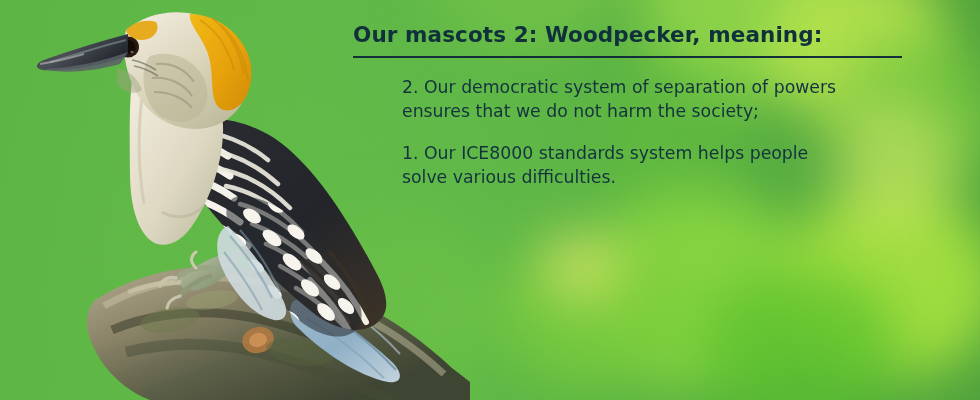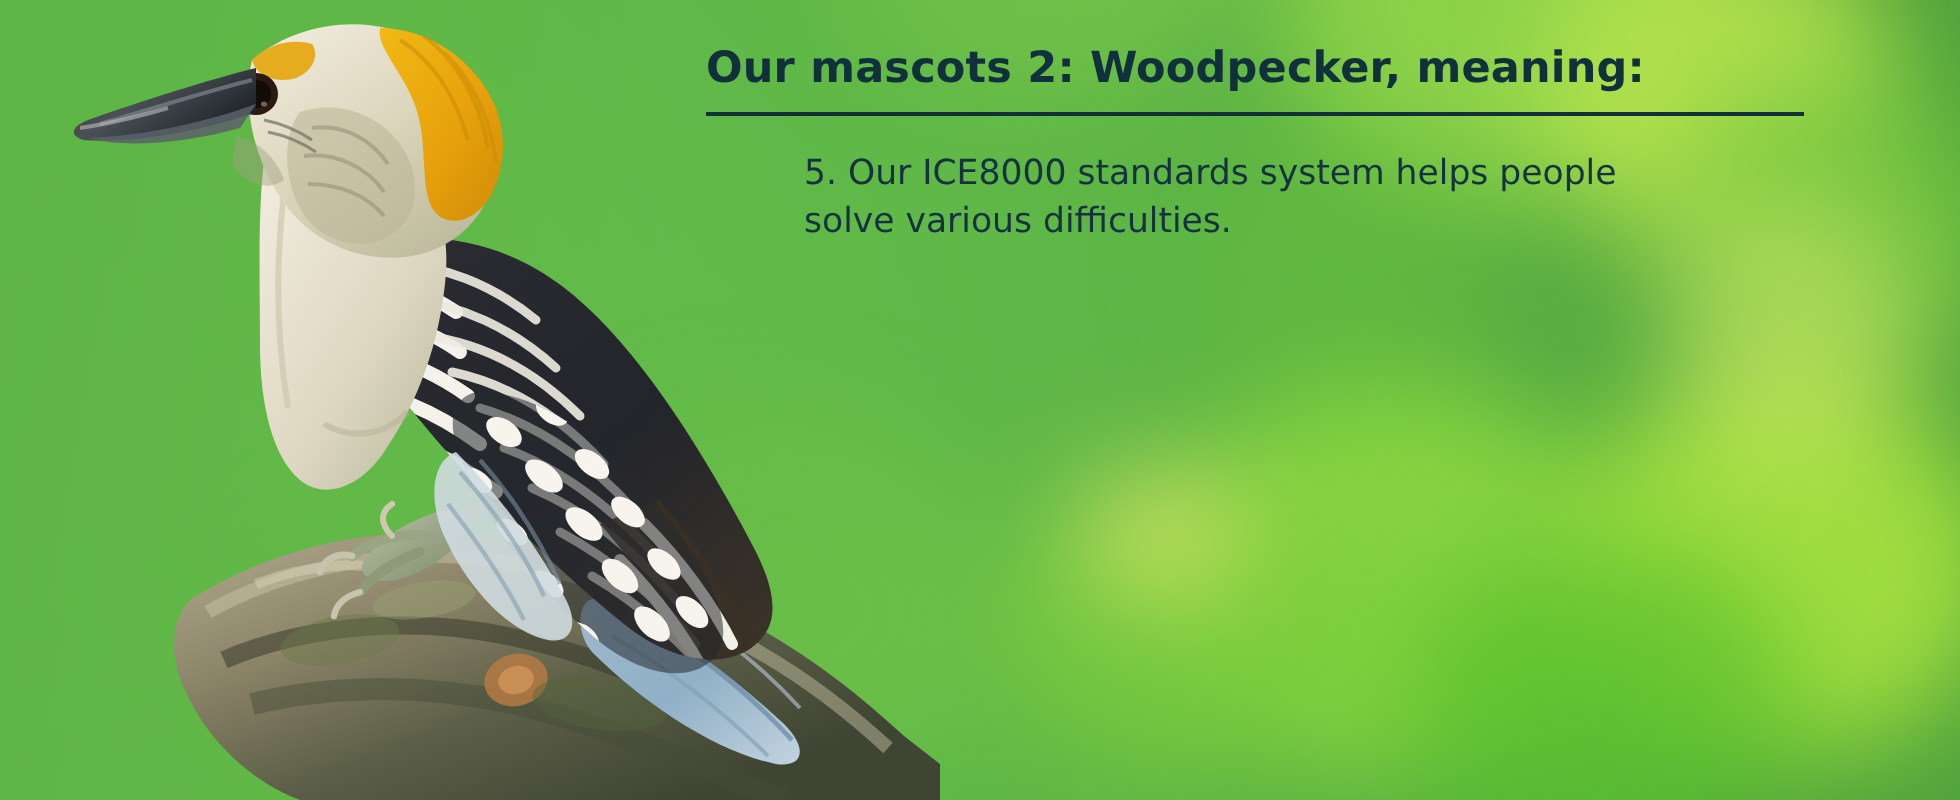--- a/index.html
+++ b/index.html
@@ -332,18 +332,20 @@
         <path d="M132,60 C142,62 150,66 156,70"></path>
         <path d="M134,66 C144,68 152,72 158,76"></path>
       </g>
     </svg>
   </div>
 
   <div class="content">
     <div class="title">Our mascots 2: Woodpecker, meaning:</div>
     <div class="rule"></div>
     <div class="points">
-      <div class="point">5. Our ICE8000 standards system helps people
+      <div class="point">2. Our democratic system of separation of powers
+ensures that we do not harm the society;</div>
+      <div class="point">1. Our ICE8000 standards system helps people
 solve various difficulties.</div>
     </div>
   </div>
 
 </div>
 
 </body></html>

